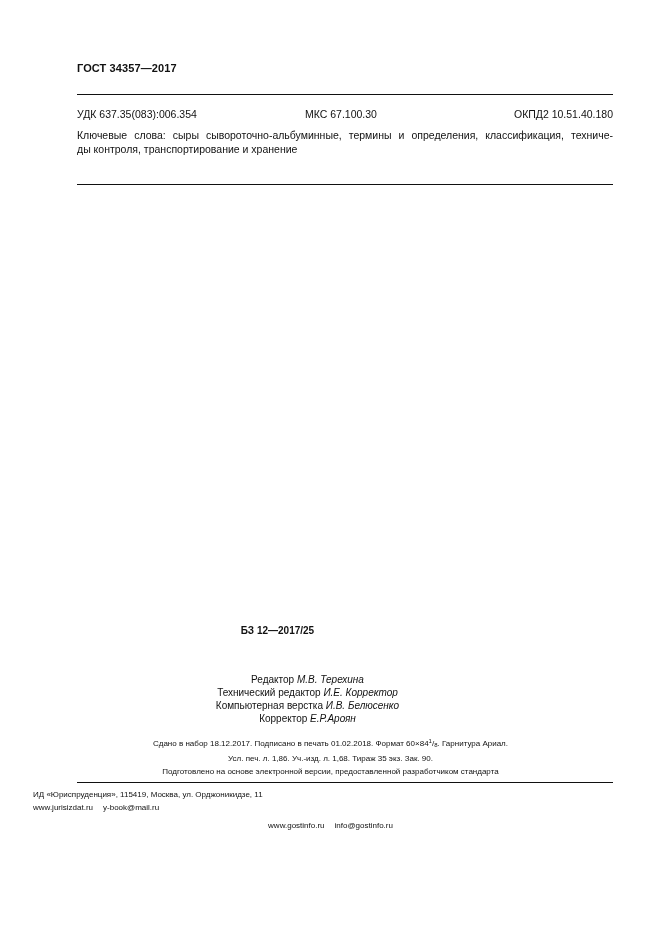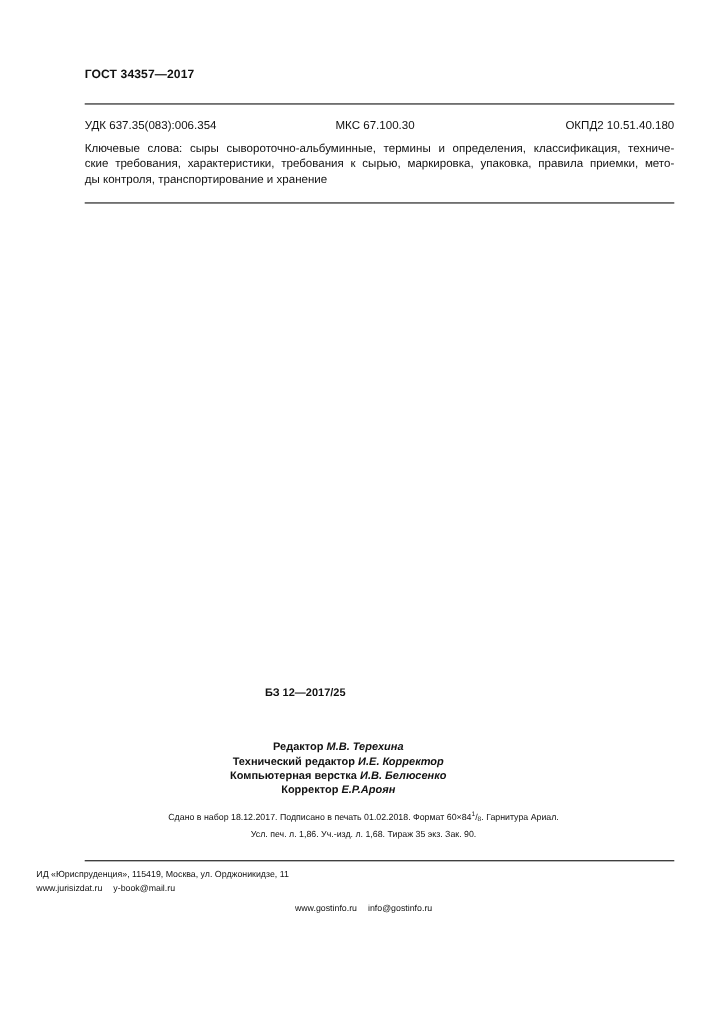--- a/index.html
+++ b/index.html
@@ -7,21 +7,21 @@
            font-family: "Liberation Sans", sans-serif; color: #111; }
     .abs { position: absolute; }
     .hr { position: absolute; left: 77px; width: 536px; height: 0; border-top: 1.3px solid #111; }
     .doc-id { left: 77px; top: 62px; font-size: 11px; font-weight: bold; letter-spacing: 0.1px; }
     .codes { left: 77px; top: 108px; width: 536px; font-size: 10.5px; }
     .codes span { position: absolute; top: 0; white-space: nowrap; }
     .keywords { left: 77px; top: 128px; width: 536px; font-size: 10.5px; line-height: 14px; text-align: justify; }
     .keywords .line { display: block; text-align: justify; text-align-last: justify; white-space: nowrap; }
     .keywords .line.last { text-align-last: left; }
     .bz { left: 0; width: 555px; top: 625px; text-align: center; font-size: 10px; font-weight: bold; }
-    .staff { left: 0; width: 615px; top: 673px; text-align: center; font-size: 10px; line-height: 13px; font-weight: bold; }
+    .staff { left: 0; width: 615px; top: 673px; text-align: center; font-size: 10px; line-height: 13px; }
     .staff i { font-style: italic; }
     .print { left: 0; width: 661px; top: 735px; text-align: center; font-size: 8px; line-height: 13px; }
     .print sup { font-size: 6px; vertical-align: 3px; }
     .print sub { font-size: 6px; vertical-align: -1px; }
     .publisher { left: 0; width: 539px; top: 789px; text-align: left; font-size: 8px; line-height: 12.5px; margin-left: 33px; }
     .printer { left: 0; width: 661px; top: 820px; text-align: center; font-size: 8px; line-height: 12.5px; }
     .gap { display: inline-block; width: 10px; }
   </style>
 </head>
 <body>
@@ -31,38 +31,38 @@
 <div class="hr" style="top:94px;"></div>
 
 <div class="abs codes">
   <span style="left:0;">УДК 637.35(083):006.354</span>
   <span style="left:228px;">МКС 67.100.30</span>
   <span style="right:0;">ОКПД2 10.51.40.180</span>
 </div>
 
 <div class="abs keywords">
   <span class="line">Ключевые слова: сыры сывороточно-альбуминные, термины и определения, классификация, техниче-</span>
-  <span class="line">ские требования, характеристики, требования к сырью, маркировка, упаковка, правила приемки, мето-</span>
   <span class="line last">ды контроля, транспортирование и хранение</span>
 </div>
 
 <div class="hr" style="top:184px;"></div>
 
 <div class="abs bz">БЗ 12—2017/25</div>
 
 <div class="abs staff">
   <div><span>Редактор</span> <i>М.В. Терехина</i></div>
   <div><span>Технический редактор</span> <i>И.Е. Корректор</i></div>
   <div><span>Компьютерная верстка</span> <i>И.В. Белюсенко</i></div>
   <div><span>Корректор</span> <i>Е.Р.Ароян</i></div>
 </div>
 
 <div class="abs print">
   <div><span>Сдано в набор 18.12.2017. Подписано в печать 01.02.2018. Формат 60×84</span><sup>1</sup>/<sub>8</sub><span>. Гарнитура Ариал.</span></div>
   <div>Усл. печ. л. 1,86. Уч.-изд. л. 1,68. Тираж 35 экз. Зак. 90.</div>
+  <div>Подготовлено на основе электронной версии, предоставленной разработчиком стандарта</div>
 </div>
 
 <div class="hr" style="top:782px;"></div>
 
 <div class="abs publisher">
   <div>ИД «Юриспруденция», 115419, Москва, ул. Орджоникидзе, 11</div>
   <div><span>www.jurisizdat.ru</span><span class="gap"></span><span>y-book@mail.ru</span></div>
 </div>
 
 <div class="abs printer">

